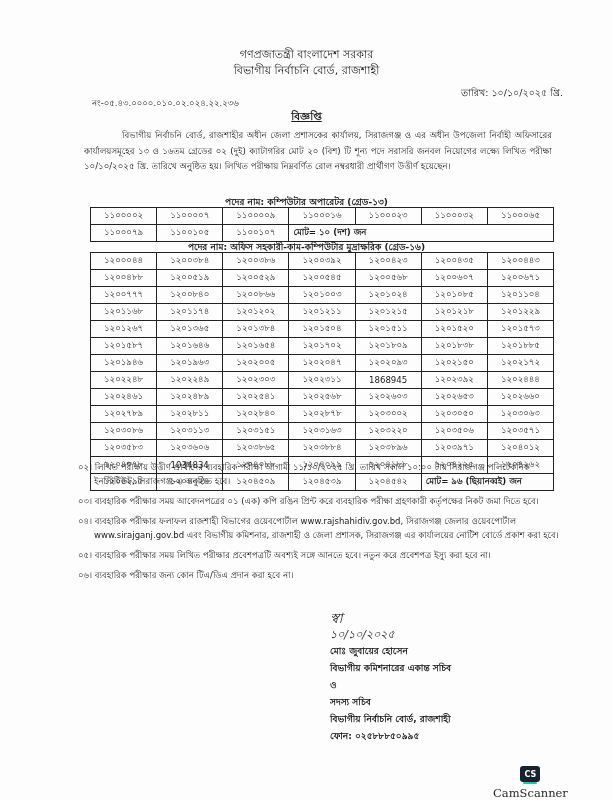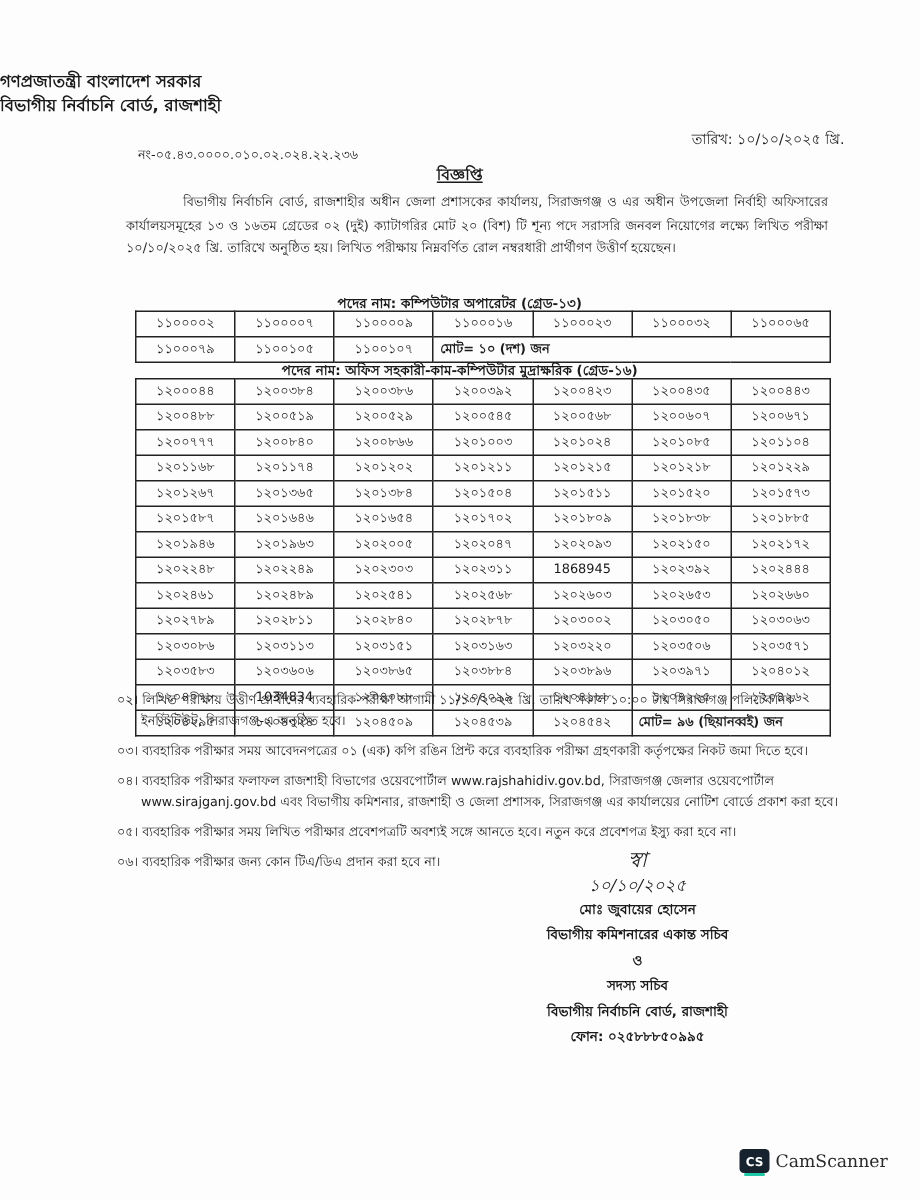--- a/index.html
+++ b/index.html
@@ -1,40 +1,40 @@
 <!DOCTYPE html>
 <html><head>
 <meta charset="utf-8">
 <style>
   html, body { margin: 0; padding: 0; background: #ffffff; }
   body { width: 613px; height: 800px; position: relative; overflow: hidden;
          font-family: "DejaVu Sans", "Liberation Sans", sans-serif; color: #1a1a1a; }
   .page { position: absolute; left: 0; top: 0; width: 613px; height: 800px; background: #fdfdfd; }
-  .hdr { position: absolute; left: 0; width: 613px; text-align: left; font-size: 11px; font-weight: bold; }
+  .hdr { position: absolute; left: 0; width: 613px; text-align: center; font-size: 11px; font-weight: normal; }
   .hdr1 { top: 46px; }
   .hdr2 { top: 62px; }
   .date { position: absolute; right: 50px; top: 86px; font-size: 9.5px; }
   .ref { position: absolute; left: 92px; top: 97px; font-size: 8.5px; }
   .title { position: absolute; left: 0; width: 613px; top: 109px; text-align: center; font-size: 10.5px; font-weight: bold; text-decoration: underline; font-family: Liberation Mono, monospace; }
   .para { position: absolute; left: 84px; top: 128px; width: 468px; font-size: 8.6px; line-height: 15.5px; text-align: justify; text-indent: 38px; }
   .posthead { position: absolute; left: 0; width: 613px; text-align: center; font-size: 9px; font-weight: bold; }
   .ph1 { top: 195px; }
   .ph2 { top: 240px; }
   table.rolls { position: absolute; left: 90px; border-collapse: collapse; width: 464px; table-layout: fixed; }
   table.rolls td { border: 1px solid #222; font-size: 8.6px; text-align: center; height: 16px; padding: 0; white-space: nowrap; }
   table.rolls td.total { text-align: left; padding-left: 4px; font-weight: bold; }
   .t1 { top: 207px; }
   .t2 { top: 252px; }
   .notes { position: absolute; left: 90px; top: 460px; width: 480px; font-size: 8.5px; line-height: 14px; }
   .note { padding-left: 4px; text-indent: -16px; margin-bottom: 6px; }
-  .sig { position: absolute; left: 330px; top: 566px; width: 190px; text-align: center; font-size: 9px; line-height: 17px; }
+  .sig { position: absolute; left: 330px; top: 610px; width: 190px; font-size: 9px; line-height: 17px; }
   .scrawl { font-family: "DejaVu Serif", serif; font-style: italic; font-size: 14px; line-height: 16px; }
   .sigdate { font-family: "DejaVu Serif", serif; font-style: italic; font-size: 11px; }
   .sig .bold { font-weight: bold; }
-  .cs { position: absolute; left: 493px; top: 766px; display: flex; align-items: center; gap: 4px; }
+  .cs { position: absolute; left: 493px; top: 766px; display: flex; align-items: center; gap: 4px; flex-direction: column; }
   .cs-logo { width: 20px; height: 16px; background: #16222d; border-radius: 3px; color: #fff; font-size: 8px; font-weight: bold;
              display: flex; align-items: center; justify-content: center; position: relative; }
   .cs-logo::after { content: ""; position: absolute; left: 3px; right: 3px; bottom: -2px; height: 2px; background: #1ec7a5; border-radius: 1px; }
   .cs-text { font-family: "DejaVu Serif", serif; font-size: 11.5px; color: #2a2a2a; }
 </style>
 </head>
 <body>
 
 <div class="page">
 

